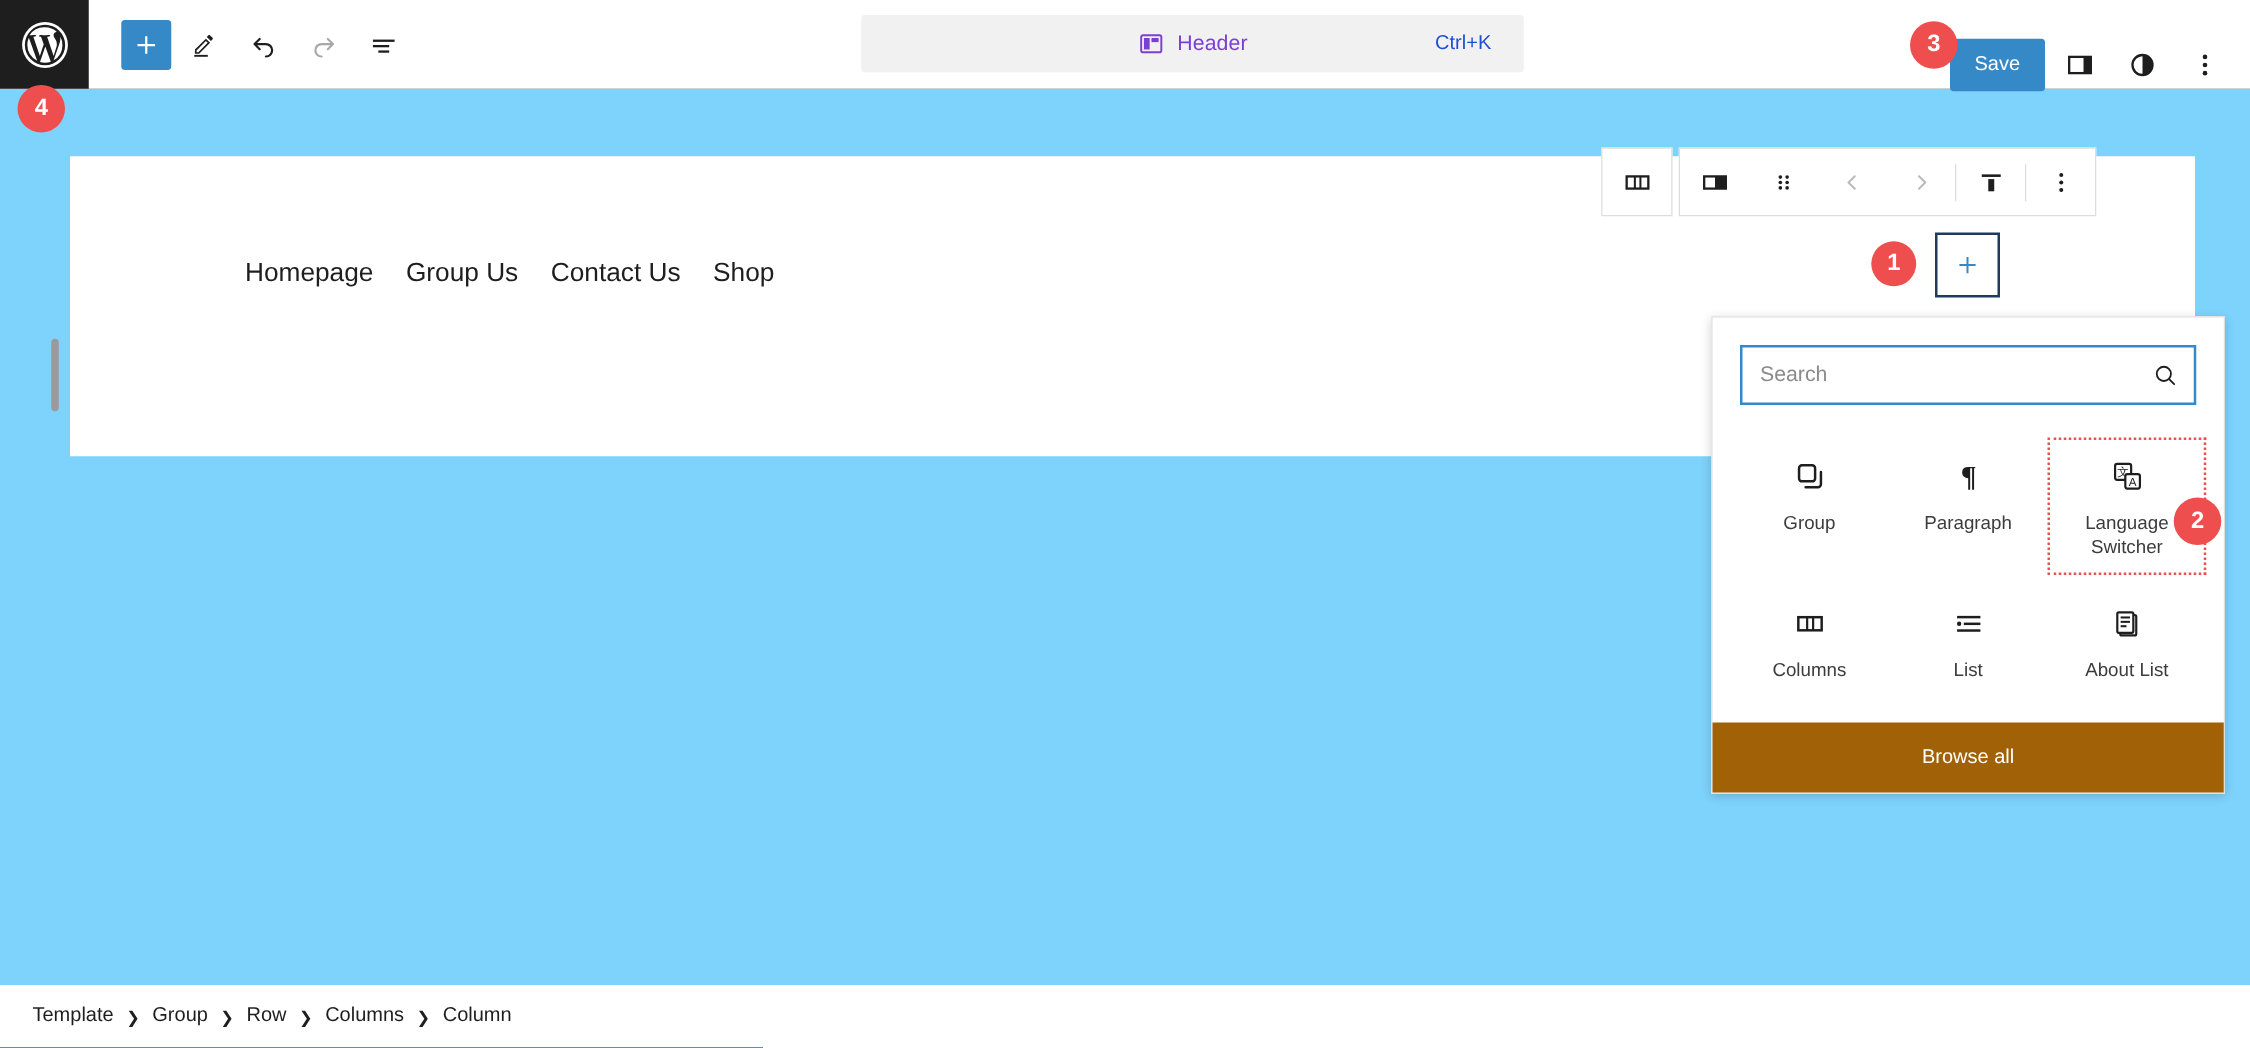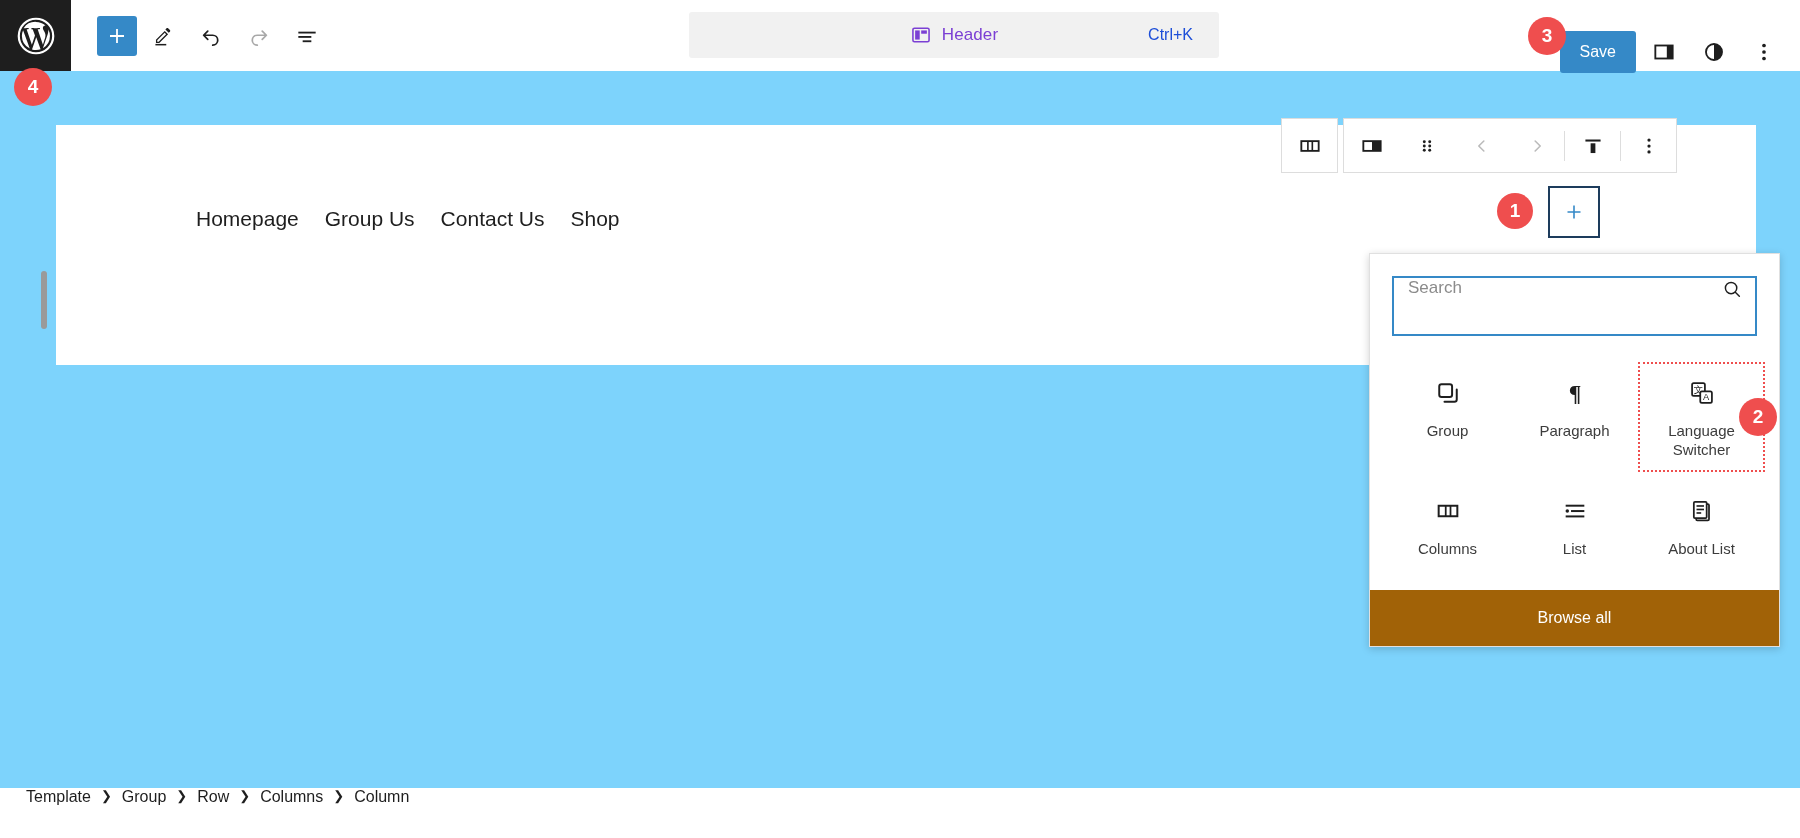--- a/index.html
+++ b/index.html
@@ -248,25 +248,25 @@
     background: #ffffff;
     border: 1px solid #e0e0e0;
     box-shadow: 0 2px 8px rgba(0,0,0,0.18);
     z-index: 60;
   }
 
   .inserter-search-wrap { padding: 22px 22px 8px 22px; }
 
   .inserter-search {
     position: relative;
-    height: 60px;
+    height: 48px;
     border: 2px solid #3589c7;
     background: #fff;
     display: flex;
-    align-items: flex-start;
+    align-items: center;
   }
   .inserter-search input {
     flex: 1;
     border: none;
     outline: none;
     font-size: 17px;
     padding: 0 14px;
     color: #1e1e1e;
     background: transparent;
     font-family: "Liberation Sans", sans-serif;
@@ -327,21 +327,21 @@
 
   
   .breadcrumb-bar {
     position: absolute;
     left: 0;
     bottom: 0;
     width: 1800px;
     height: 50px;
     background: #ffffff;
     display: flex;
-    align-items: flex-start;
+    align-items: center;
     padding-left: 26px;
     gap: 10px;
     z-index: 40;
   }
   .crumb {
     font-size: 16px;
     color: #1e1e1e;
     cursor: pointer;
     font-family: "Liberation Sans", sans-serif;
   }

